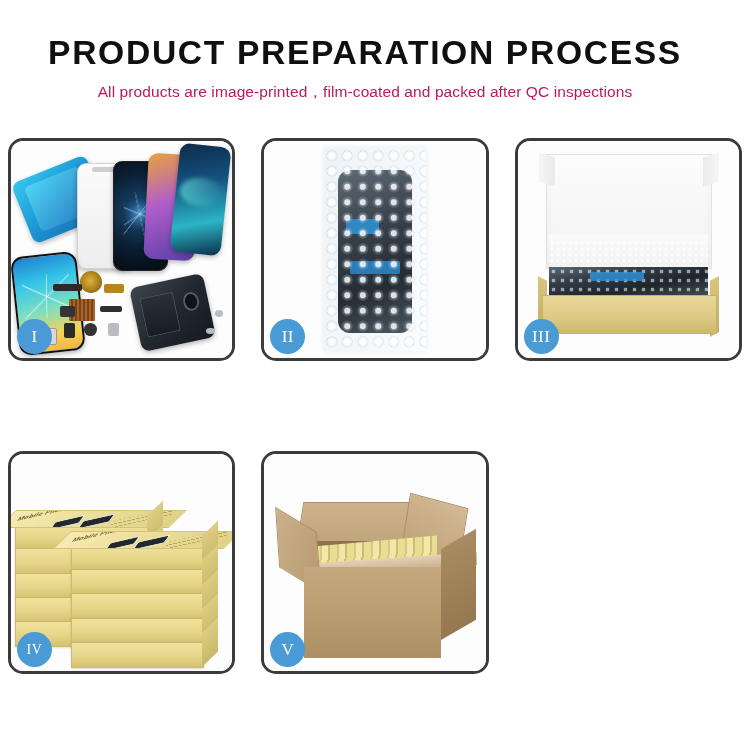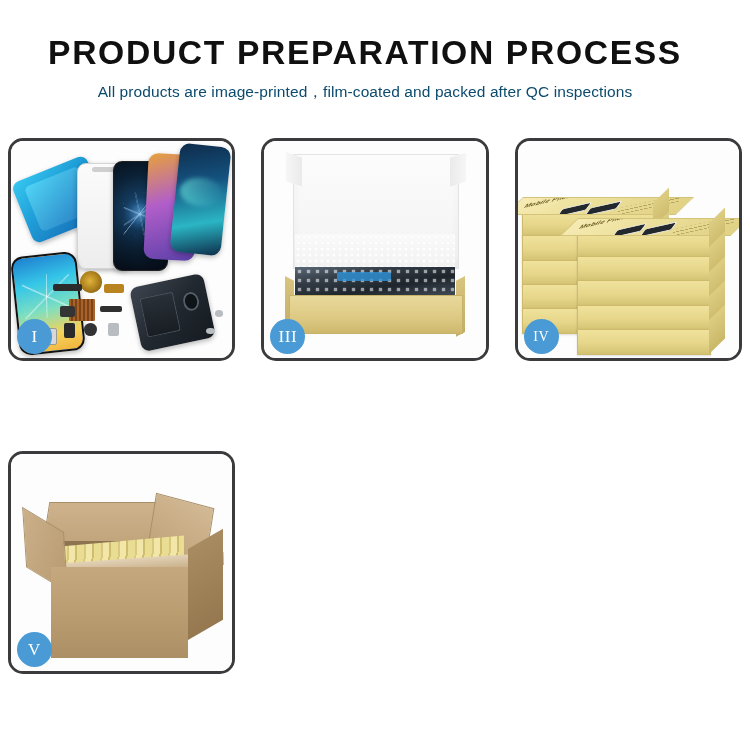--- a/index.html
+++ b/index.html
@@ -16,21 +16,21 @@
   .title{
     margin:0;padding-top:36px;
     font-size:33px;font-weight:700;color:#101010;
     letter-spacing:1.6px;line-height:1.05;
     font-family:"Liberation Sans","DejaVu Sans",sans-serif;
     transform:scaleX(1.02);transform-origin:center;
     white-space:nowrap;
   }
   .subtitle{
     margin:0;padding-top:11px;
-    font-size:15.5px;font-weight:400;color:#0c4a6e;
+    font-size:15.5px;font-weight:400;color:#be185d;
     letter-spacing:.1px;white-space:nowrap;
   }
 
   
   .grid{
     position:absolute;left:8px;top:138px;
     width:734px;height:536px;
     display:grid;
     grid-template-columns:repeat(3,1fr);
     grid-template-rows:repeat(2,1fr);
@@ -379,20 +379,30 @@
         <div class="chip" style="left:24%;top:84%;width:5%;height:7%;background:#2a2a2a;"></div>
         <div class="chip" style="left:33%;top:84%;width:6%;height:6%;background:#333;border-radius:50%;"></div>
         <div class="chip c-silver" style="left:44%;top:84%;width:5%;height:6%;"></div>
         <div class="chip" style="left:14%;top:86%;width:6%;height:7%;background:#d8d8d8;border:1px solid #999;"></div>
         <div class="chip c-silver" style="left:88%;top:86%;width:4%;height:3%;border-radius:50%;"></div>
         <div class="chip c-silver" style="left:92%;top:78%;width:4%;height:3%;border-radius:50%;"></div>
       </div>
       <div class="badge">I</div>
     </div>
 
+    <div class="panel">
+      <div class="scene p2">
+        <div class="bw-bag">
+          <div class="bw-inner"></div>
+          <div class="bubbles"></div>
+          <div class="bubbles2"></div>
+        </div>
+      </div>
+      <div class="badge">II</div>
+    </div>
 
     <div class="panel">
       <div class="scene p3">
         <div class="b3-lid"></div>
         <div class="b3-foam"></div>
         <div class="b3-cav"></div>
         <div class="b3-left"></div>
         <div class="b3-right"></div>
         <div class="b3-front"></div>
       </div>

